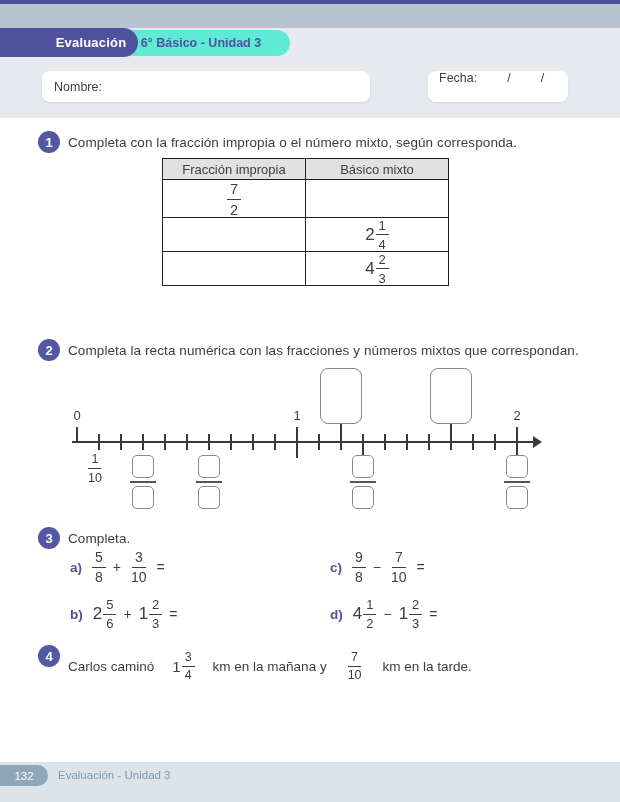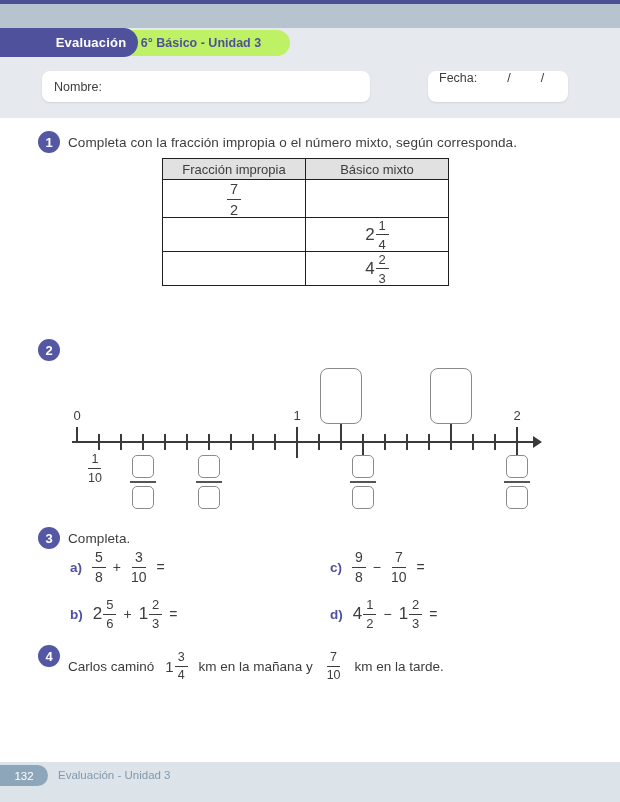--- a/index.html
+++ b/index.html
@@ -4,21 +4,21 @@
 <style>
   * { margin:0; padding:0; box-sizing:border-box; }
   html,body { width:620px; }
   body { font-family:"Liberation Sans", sans-serif; color:#3d3d3d; }
   .page { position:relative; width:620px; height:802px; background:#ffffff; overflow:hidden; }
 
   
   .top-strip { position:absolute; left:0; top:0; width:620px; height:4px; background:#4c4e96; }
   .top-band  { position:absolute; left:0; top:4px; width:620px; height:24px; background:#b7c4d0; }
   .header-area { position:absolute; left:0; top:28px; width:620px; height:90px; background:#e6eaee; }
-  .subtitle-pill { position:absolute; left:112px; top:30px; width:178px; height:26px; background:#bef264;
+  .subtitle-pill { position:absolute; left:112px; top:30px; width:178px; height:26px; background:#5eead4;
                    border-radius:13px; display:flex; align-items:center; justify-content:center;
                    color:#50519d; font-weight:bold; font-size:12.5px; }
   .badge-pill { position:absolute; left:0; top:28px; width:138px; height:29px; background:#50519d;
                 border-radius:0 15px 15px 0; display:flex; align-items:center; justify-content:center;
                 color:#ffffff; font-weight:bold; font-size:13px; letter-spacing:.2px;padding-left:44px; }
   .name-box { position:absolute; left:42px; top:71px; width:328px; height:31px; background:#ffffff;
               border-radius:8px; box-shadow:0 1px 2px rgba(0,0,0,.10); display:flex; align-items:center;
               padding-left:12px; font-size:12.5px; }
   .date-box { position:absolute; left:428px; top:71px; width:140px; height:31px; background:#ffffff;
               border-radius:8px; box-shadow:0 1px 2px rgba(0,0,0,.10); display:flex; align-items:flex-start;
@@ -61,21 +61,21 @@
   .pair { position:absolute; top:90px; width:26px; display:flex; flex-direction:column; align-items:center; }
   .pair .abox { width:22px; height:23px; border:1.4px solid #8a8a8a; border-radius:5px; background:#fff; }
   .pair .pbar { width:26px; height:2px; background:#555; margin:3px 0; }
 
   
   .calc { position:absolute; display:flex; align-items:center; gap:7px; }
   .calc .lbl { color:#50519d; font-weight:bold; font-size:13.5px; margin-right:3px; }
   .calc .op, .calc .eq { font-size:14px; }
 
   
-  .q4-line1 { position:absolute; left:68px; top:646px; height:40px; display:flex; align-items:center; gap:11px;
+  .q4-line1 { position:absolute; left:68px; top:646px; height:40px; display:flex; align-items:center; gap:18px;
               font-size:13.5px; }
   .q4-line1 .frac, .q4-inline-frac { font-size:12.5px; }
   .q4-line1 .whole { font-size:15px; }
   .q4-line2 { position:absolute; left:68px; top:690px; font-size:13.5px; }
 
   
   .footer-band { position:absolute; left:0; top:762px; width:620px; height:40px; background:#dce3e9; }
   .material-tab { position:absolute; left:458px; top:757px; width:132px; height:33px; background:#fdfdfd;
                   border-radius:10px; display:flex; align-items:center; justify-content:center;
                   color:#a9bcca; font-size:12.5px; }
@@ -150,20 +150,21 @@
           </span>
         </span>
       </td>
     </tr>
   </tbody>
     </table>
 
   <div class="qnum" style="left:38px; top:339px;">
     <span>2</span>
   </div>
+  <div class="qtext" style="top:343px;">Completa la recta numérica con las fracciones y números mixtos que correspondan.</div>
 
   <div class="figure">
 
     <div class="big-box" style="left:320px;"></div>
     <div class="box-conn" style="left:340px;"></div>
     <div class="big-box" style="left:430px;"></div>
     <div class="box-conn" style="left:450px;"></div>
 
     <div class="nl-label" style="left:66px;">0</div>
     <div class="nl-label" style="left:286px;">1</div>

